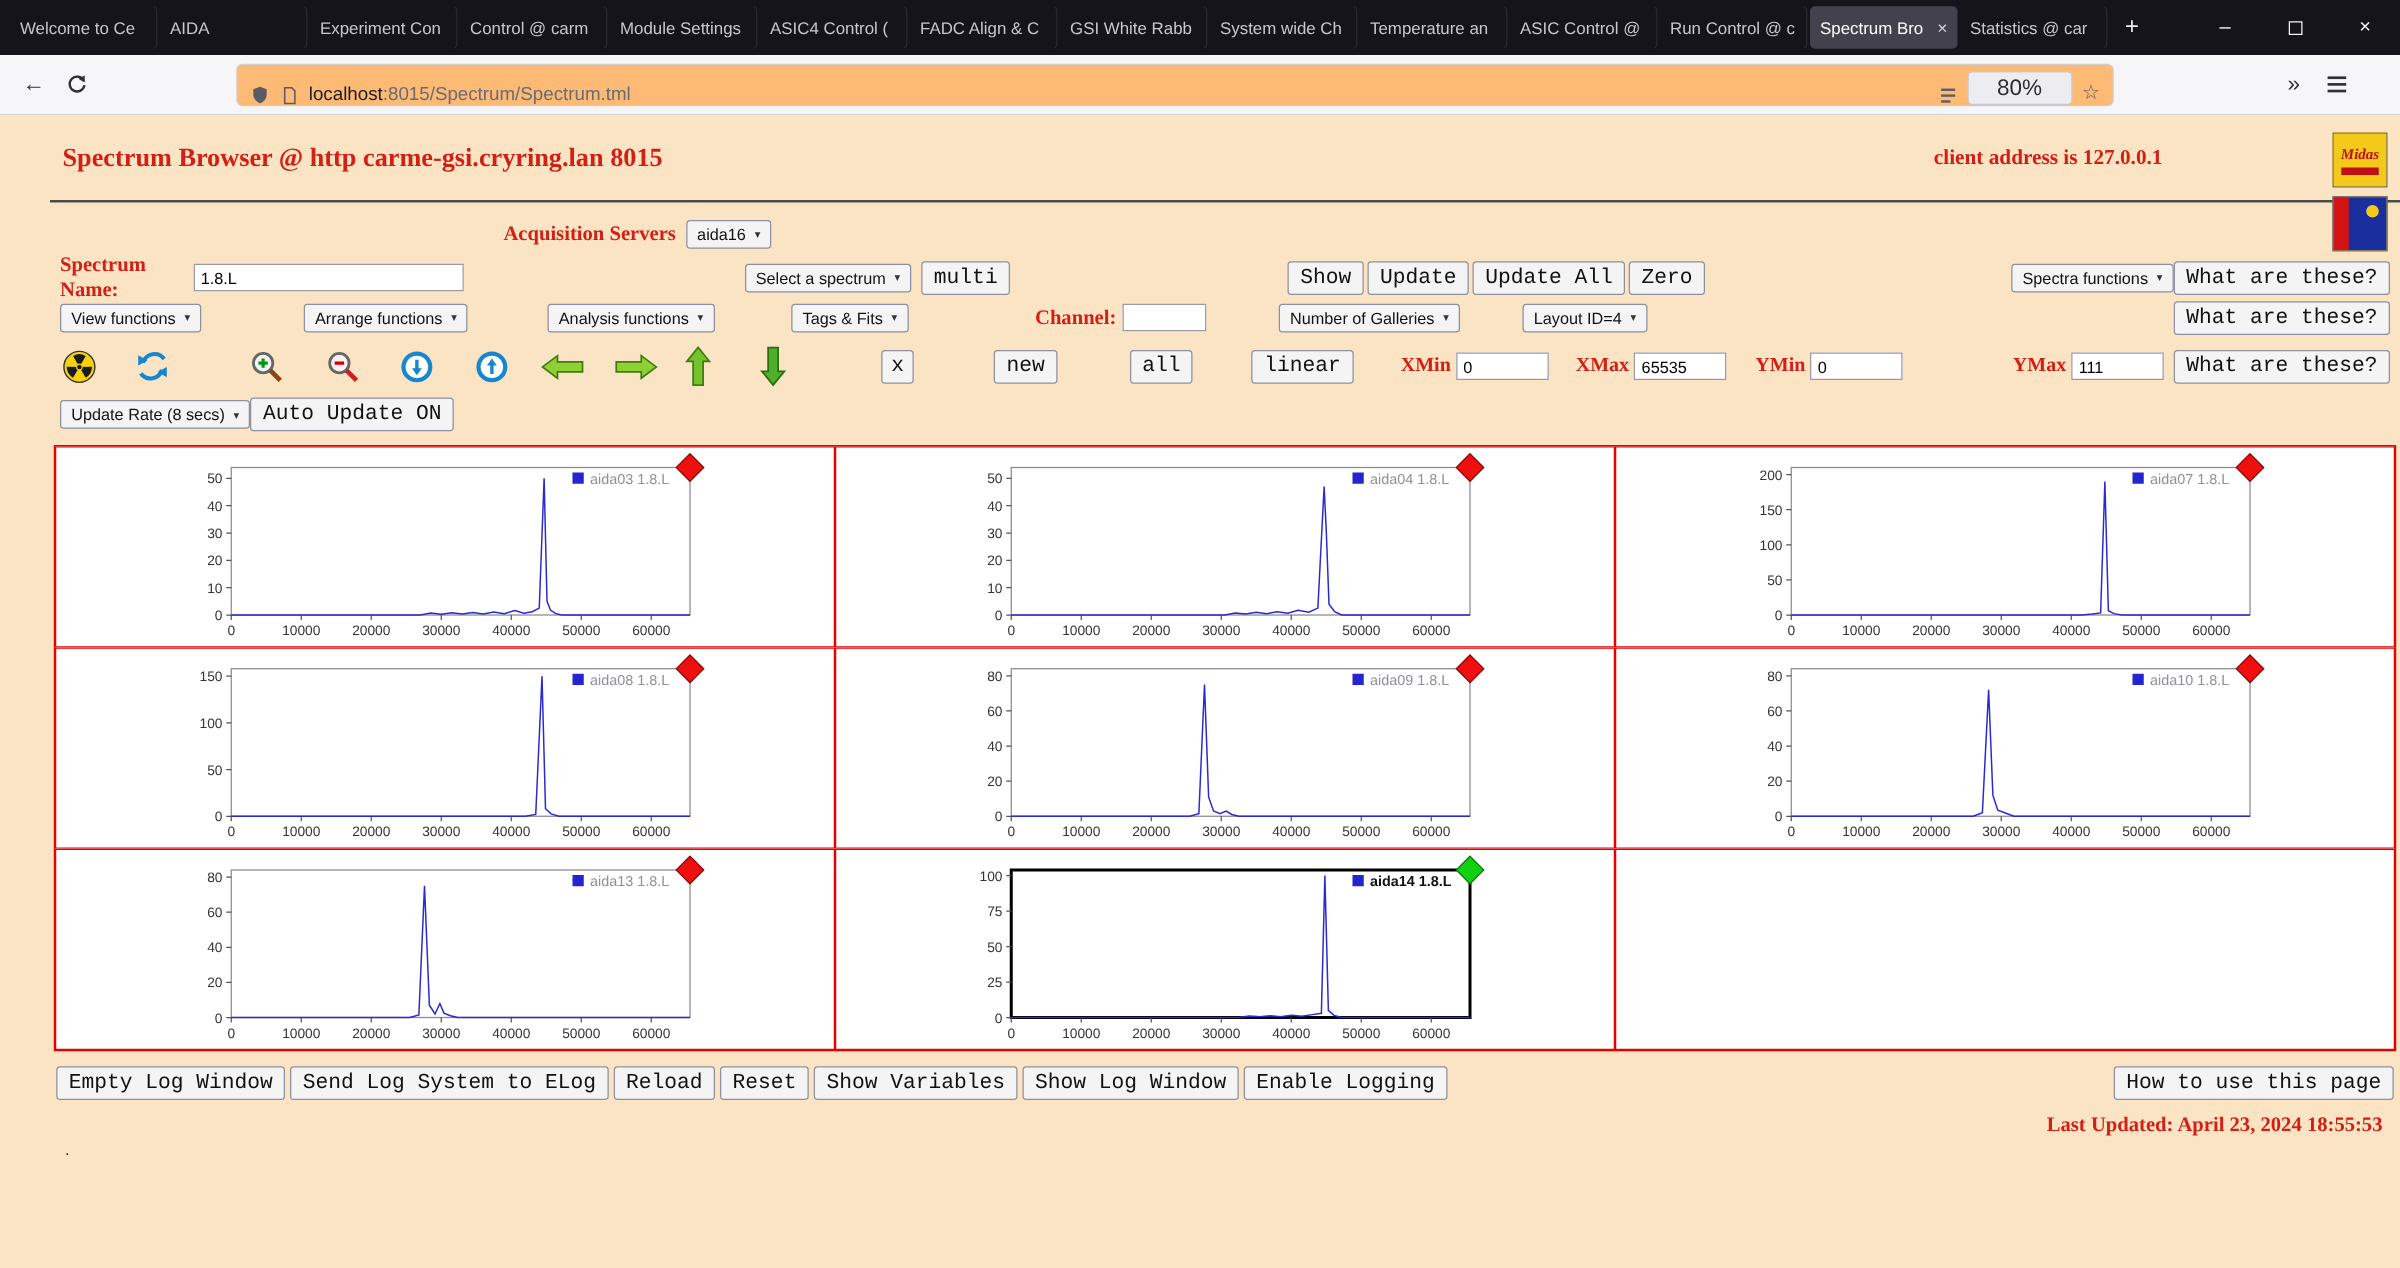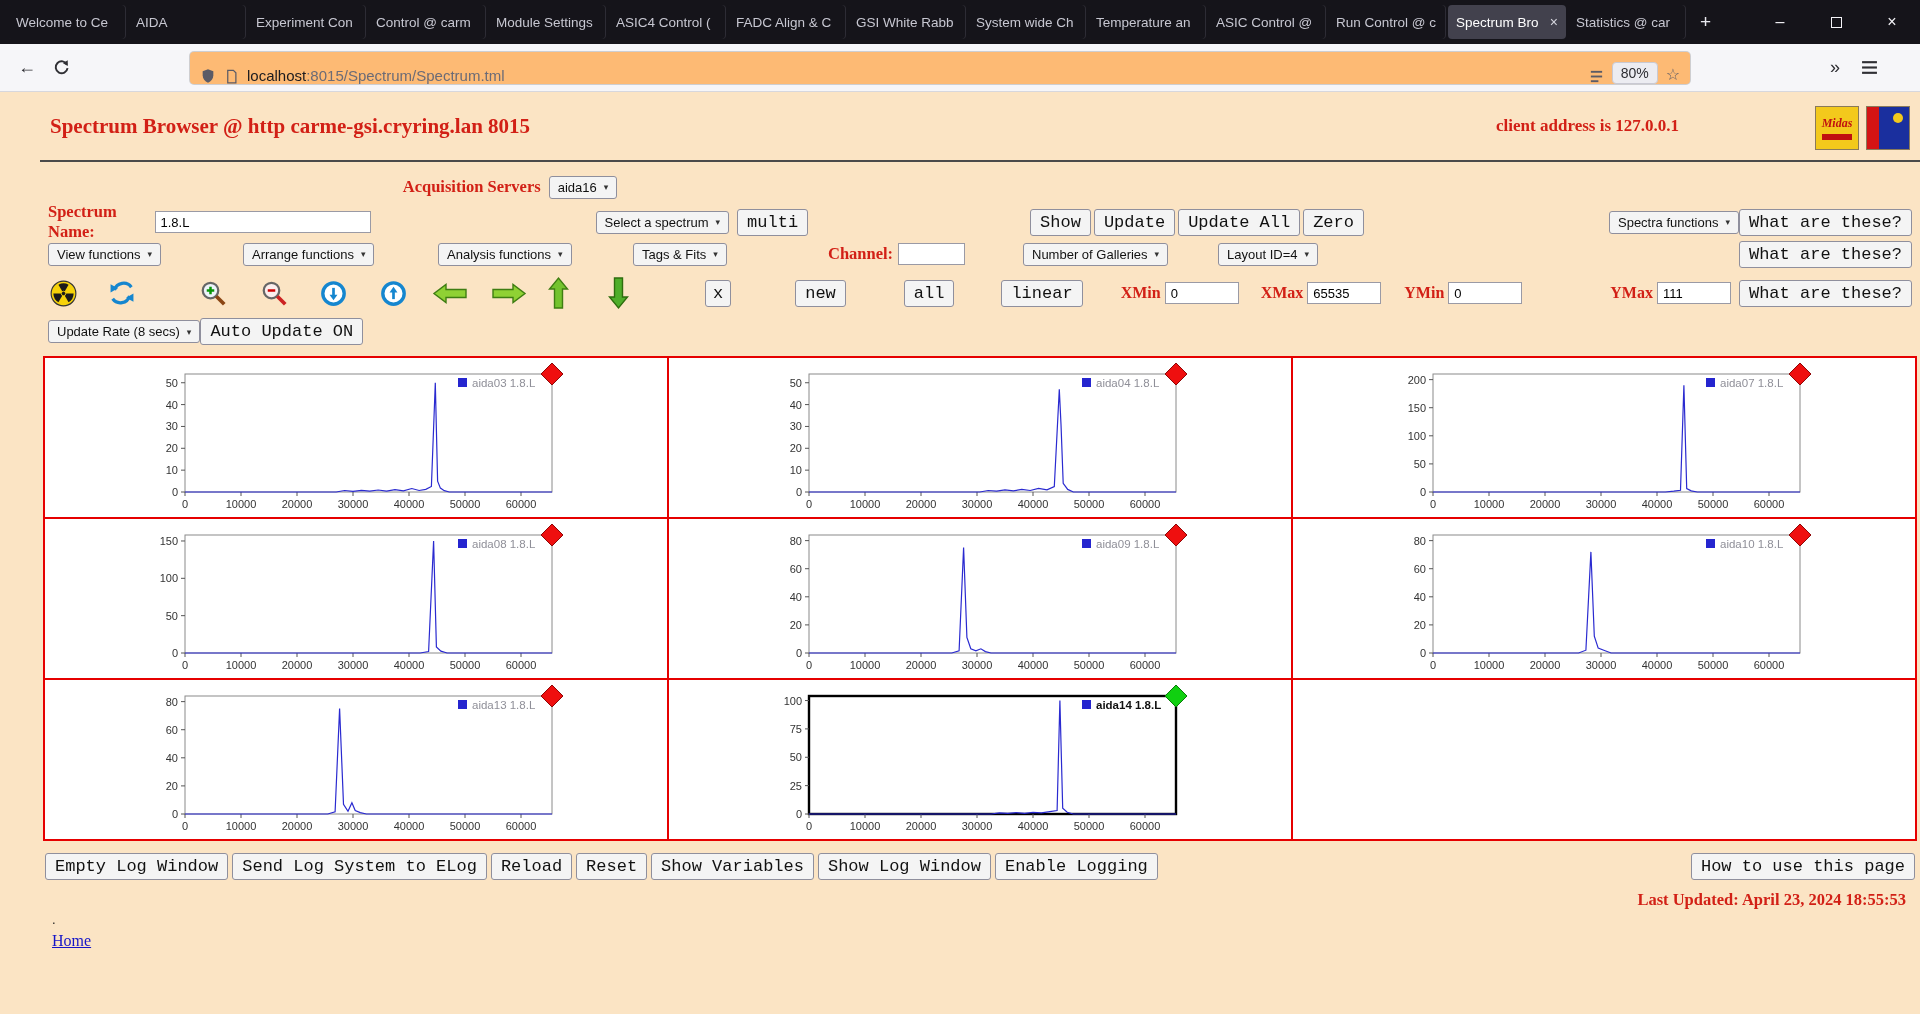--- a/index.html
+++ b/index.html
@@ -21,31 +21,31 @@
   .maxbox { width:11px; height:11px; border:1.5px solid #f4f4f8; display:inline-block; }
 
   .navbar { height:48px; background:#f6f6f9; border-bottom:1px solid #d7d7dd; display:flex; align-items:center; padding:0 10px; }
   .nav-icon { width:34px; height:34px; display:flex; align-items:center; justify-content:center; color:#2f2f34;
               font-size:18px; border-radius:4px; }
   .urlbar { flex:1; max-width:1500px; height:32px; margin-left:112px; margin-right:128px; background:#fdba74;
             border-radius:4px; box-shadow:0 0 0 1px rgba(0,0,0,0.16); display:flex; align-items:flex-end; padding:0 10px; gap:8px; }
   .url-text { font-size:15px; color:#6b6b76; white-space:nowrap; }
   .url-host { color:#1b1b1f; }
   .url-spacer { flex:1; }
-  .zoom-pill { font-size:14px; color:#2c2c31; background:#ececf1; border:1px solid #c9c9d2; border-radius:4px; padding:2px 8px; }
+  .zoom-pill { font-size:18px; color:#2c2c31; background:#ececf1; border:1px solid #c9c9d2; border-radius:4px; padding:2px 23px; }
   .star { font-size:16px; color:#5b5b66; }
   .nav-right { display:flex; }
 
   
   .page { width:100%;padding-left:40px; }
   .red { color:#d22016; font-family:"Liberation Serif",serif; font-weight:bold; }
   .pg-header { display:flex; align-items:flex-start; padding:14px 10px 2px; height:62px; }
   .pg-title { font:bold 21px "Liberation Serif",serif; color:#d22016; padding-top:8px; }
   .client { margin-left:auto; margin-right:136px; font:bold 17px "Liberation Serif",serif; color:#d22016; padding-top:10px; }
-  .logos { display:flex; gap:7px; }
+  .logos { display:flex; gap:7px;flex-direction:column; }
   .logo { width:44px; height:44px; border:1px solid #8a7a5a; display:flex; align-items:center; justify-content:center; overflow:hidden; }
   .logo.midas { background:#f3c91c; color:#c01010; font:bold italic 12px "Liberation Serif",serif; flex-direction:column; }
   .midas-bar { width:70%; height:6px; background:#c01010; margin-top:3px; }
   .logo.fcl { background:#1a2f9e; position:relative; }
   .fcl-band { position:absolute; left:0; top:0; width:12px; height:100%; background:#d41414; }
   .fcl-dot { position:absolute; right:6px; top:6px; width:10px; height:10px; background:#f3c91c; border-radius:50%; }
 
   hr.rule { border:none; border-top:2px solid #4a4a4a; margin:6px 0; }
 
   .server-row { display:flex; align-items:center; height:38px; }
@@ -648,17 +648,14 @@
     <button class="btn">Reload</button>
     <button class="btn">Reset</button>
     <button class="btn">Show Variables</button>
     <button class="btn">Show Log Window</button>
     <button class="btn">Enable Logging</button>
     <button class="btn ml-a">How to use this page</button>
   </div>
 
   <div class="last-updated">Last Updated: April 23, 2024 18:55:53</div>
   <div class="dot-line">.</div>
-  <div class="home-line">
-    <a class="home-link">Home</a>
-  </div>
 
 </div>
 
 </body></html>

